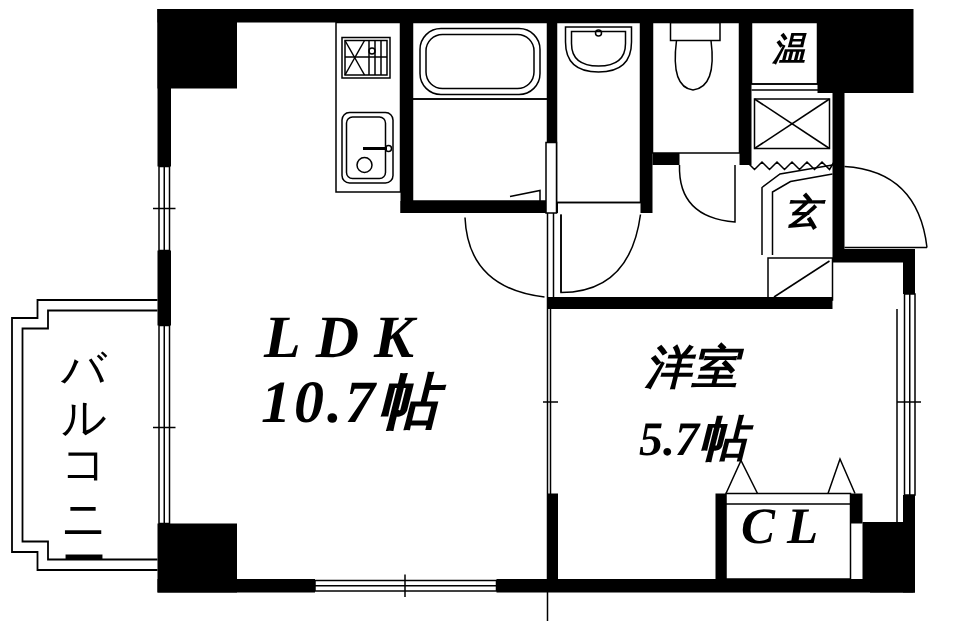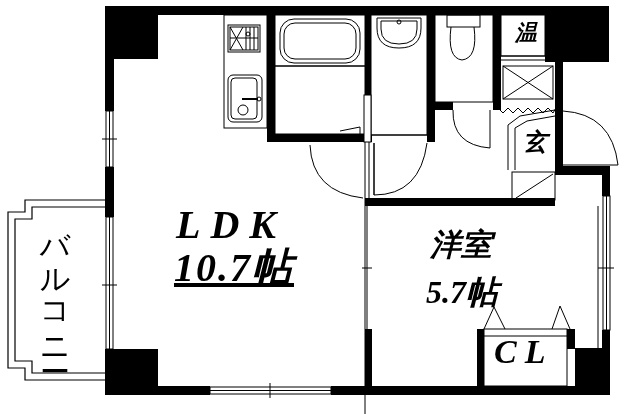--- a/index.html
+++ b/index.html
@@ -1,20 +1,20 @@
 <!DOCTYPE html>
 <html><head>
 <meta charset="utf-8">
 <style>
   html, body { margin: 0; padding: 0; background: #ffffff; }
   body { width: 640px; height: 414px; overflow: hidden; position: relative; font-family: "DejaVu Serif", serif; }
   #plan { position: absolute; left: 0; top: 0; width: 640px; height: 414px; }
   .lbl { position: absolute; color: #000; font-family: "Liberation Serif", "DejaVu Serif", serif; font-style: italic; font-weight: bold; line-height: 1; white-space: nowrap; }
   .lbl-ldk { left: 176px; top: 205px; font-size: 40px; letter-spacing: 10px; text-align: right; }
-  .lbl-ldk-size { left: 174px; top: 248px; font-size: 40px; letter-spacing: 2px; text-decoration: underline; }
+  .lbl-ldk-size { left: 174px; top: 248px; font-size: 40px; letter-spacing: 2px; }
   .lbl-yoshitsu { left: 430px; top: 229px; font-size: 31px; }
   .lbl-yoshitsu-size { left: 426px; top: 276px; font-size: 32px; }
   .lbl-cl { left: 494px; top: 335px; font-size: 34px; letter-spacing: 8px; }
   .lbl-onsui { left: 515px; top: 22px; font-size: 22px; }
   .lbl-genkan { left: 523px; top: 130px; font-size: 24px; }
   .lbl-balcony { left: 40px; top: 212px; font-size: 30px; font-style: normal; font-weight: normal; writing-mode: vertical-rl; text-orientation: upright; letter-spacing: 2px; font-family: "DejaVu Sans", sans-serif; }
 </style>
 </head>
 <body>
 

